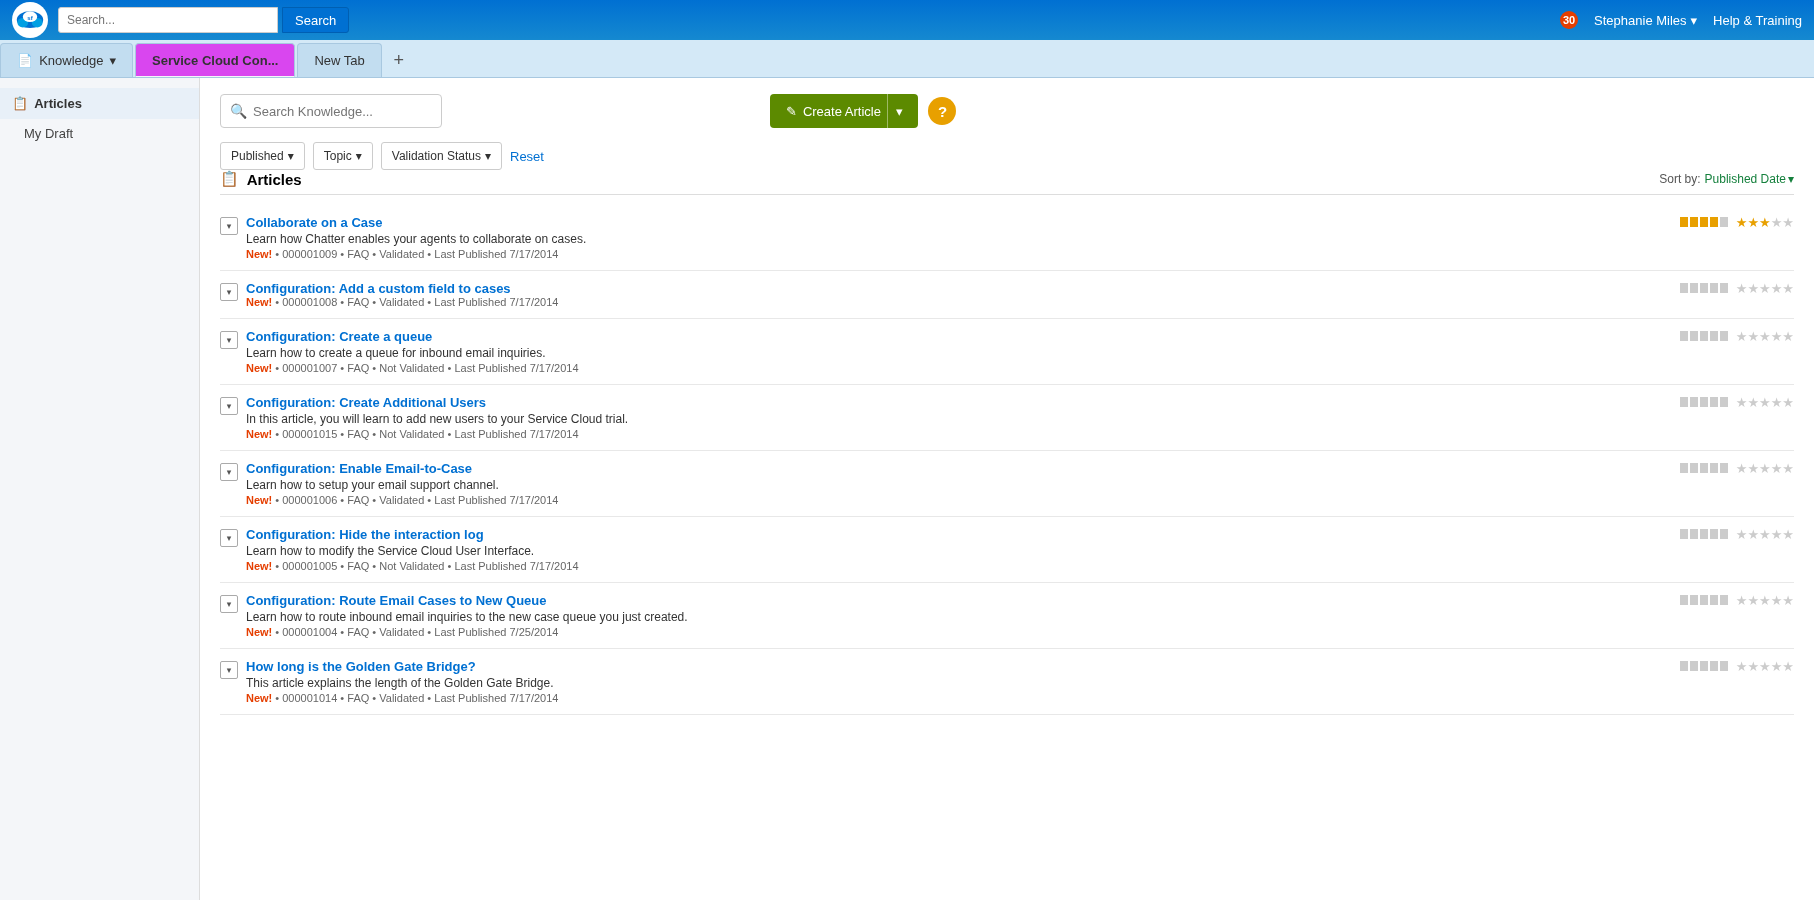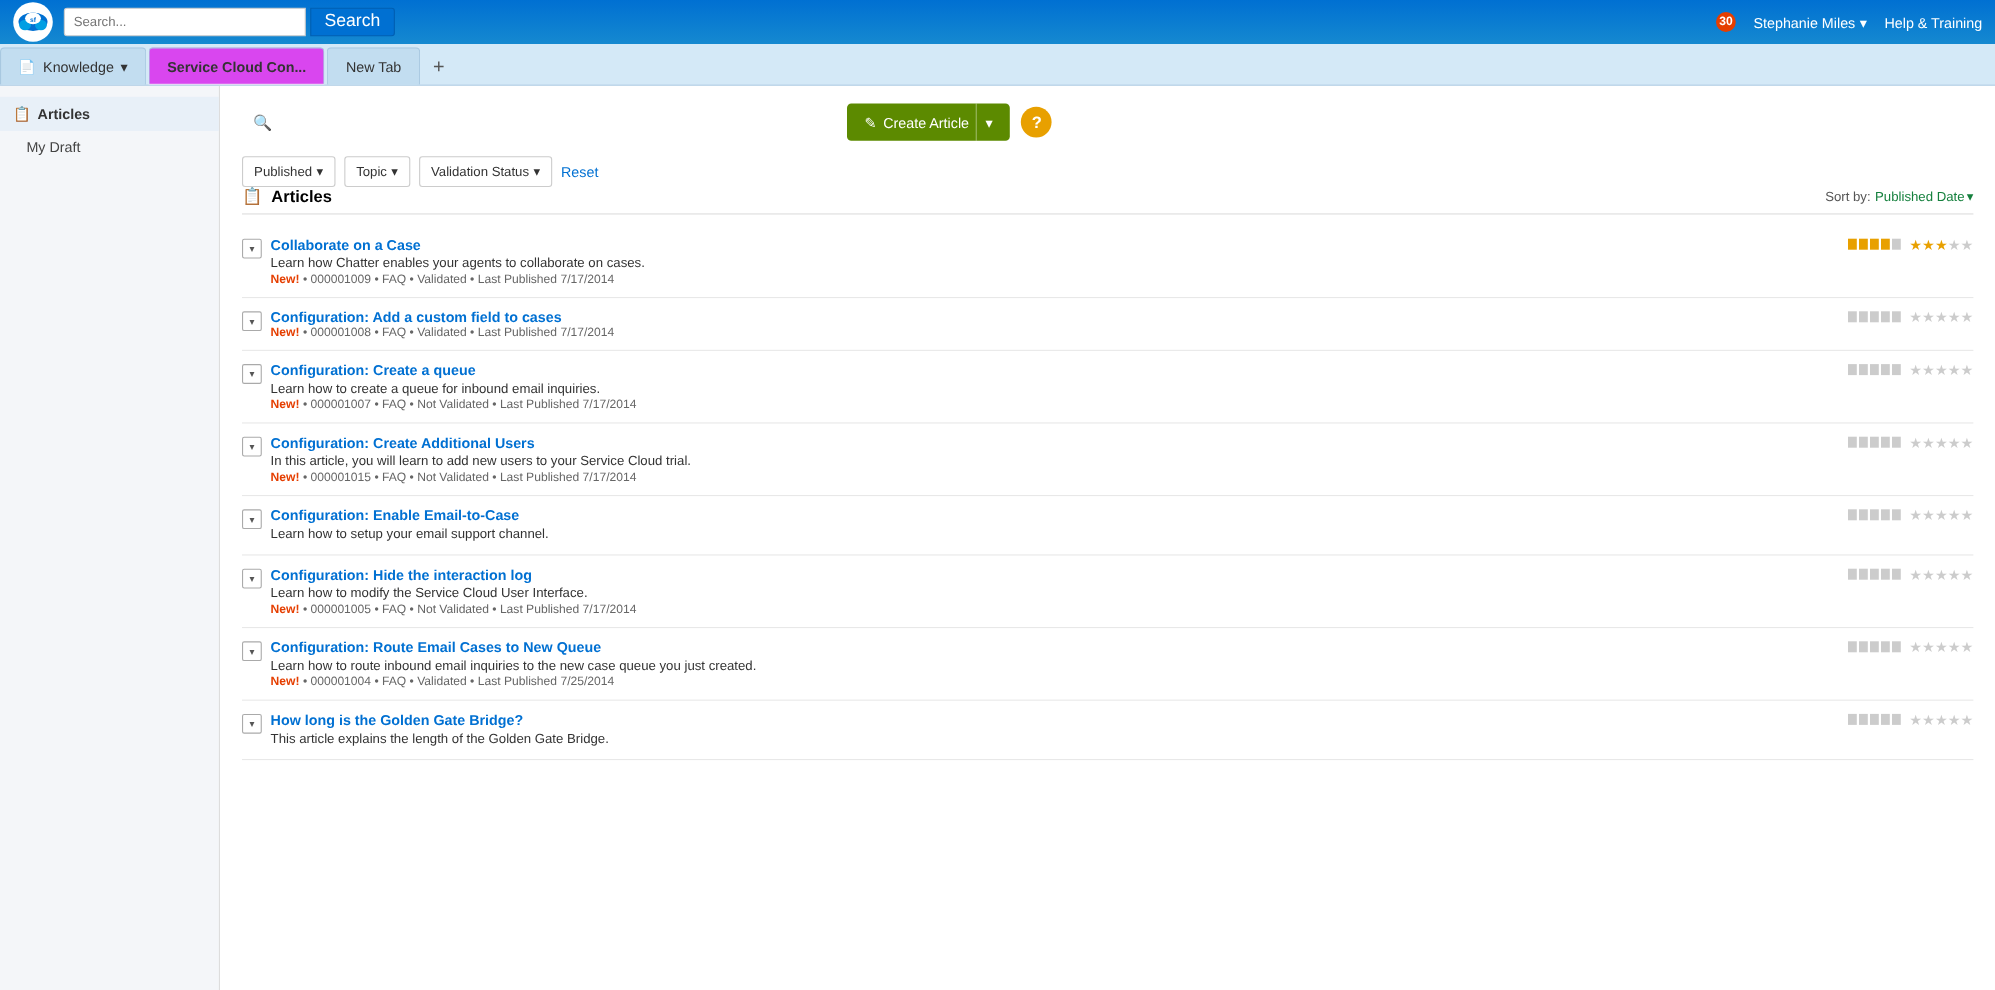--- a/index.html
+++ b/index.html
@@ -28,21 +28,21 @@
     .search-bar input {
       width: 220px; height: 26px;
       border: 1px solid #ccc; border-radius: 3px 0 0 3px;
       padding: 0 8px; font-size: 12px;
       outline: none;
     }
     .search-bar button {
       height: 26px; padding: 0 12px;
       background: #0070d2; color: white;
       border: 1px solid #005fb2; border-radius: 0 3px 3px 0;
-      font-size: 16px; cursor: pointer;
+      font-size: 13px; cursor: pointer;
     }
     .top-nav-right { display: flex; align-items: center; gap: 16px; color: white; font-size: 13px; }
     .top-nav-right .user-name { color: white; cursor: pointer; display: flex; align-items: center; gap: 4px; }
     .top-nav-right .help-training { color: white; cursor: pointer; }
     .top-nav-right .badge {
       background: #e53e00; color: white; border-radius: 50%;
       width: 18px; height: 18px; display: flex; align-items: center; justify-content: center;
       font-size: 11px; font-weight: bold;
     }
 
@@ -228,20 +228,21 @@
       <span>Articles</span>
     </div>
     <div class="sidebar-item">My Draft</div>
   </div>
 
   <div class="content">
 
     <div class="content-search-row">
       <div class="search-wrapper">
         <span class="search-icon">🔍</span>
+        <input class="content-search" type="text" placeholder="Search Knowledge..." style="">
       </div>
       <button class="create-article-btn">
         <span>✎</span>
         <span>Create Article</span>
         <span class="dropdown-arrow">▾</span>
       </button>
       <div class="help-circle">?</div>
     </div>
 
     <div class="filter-row">
@@ -341,20 +342,24 @@
       <div><div class="b" style="width:8px;height:10px;background:#ccc;display:inline-block;margin-right:2px;"></div><div class="b" style="width:8px;height:10px;background:#ccc;display:inline-block;margin-right:2px;"></div><div class="b" style="width:8px;height:10px;background:#ccc;display:inline-block;margin-right:2px;"></div><div class="b" style="width:8px;height:10px;background:#ccc;display:inline-block;margin-right:2px;"></div><div class="b" style="width:8px;height:10px;background:#ccc;display:inline-block;margin-right:2px;"></div></div>
       <div><span class="s" style="font-size:13px;color:#ccc;">★</span><span class="s" style="font-size:13px;color:#ccc;">★</span><span class="s" style="font-size:13px;color:#ccc;">★</span><span class="s" style="font-size:13px;color:#ccc;">★</span><span class="s" style="font-size:13px;color:#ccc;">★</span></div>
     </div>
   </div>
         <div class="article-item">
     <div class="article-left">
       <button class="article-expand">▾</button>
       <div class="article-content">
         <a class="article-title" href="#">Configuration: Enable Email-to-Case</a>
         <div class="article-desc">Learn how to setup your email support channel.</div>
+        <div class="article-meta">
+          <span class="new-badge">New!</span>
+          <span> • 000001006 • FAQ • Validated • Last Published 7/17/2014</span>
+        </div>
       </div>
     </div>
     <div class="article-right rating-group">
       <div><div class="b" style="width:8px;height:10px;background:#ccc;display:inline-block;margin-right:2px;"></div><div class="b" style="width:8px;height:10px;background:#ccc;display:inline-block;margin-right:2px;"></div><div class="b" style="width:8px;height:10px;background:#ccc;display:inline-block;margin-right:2px;"></div><div class="b" style="width:8px;height:10px;background:#ccc;display:inline-block;margin-right:2px;"></div><div class="b" style="width:8px;height:10px;background:#ccc;display:inline-block;margin-right:2px;"></div></div>
       <div><span class="s" style="font-size:13px;color:#ccc;">★</span><span class="s" style="font-size:13px;color:#ccc;">★</span><span class="s" style="font-size:13px;color:#ccc;">★</span><span class="s" style="font-size:13px;color:#ccc;">★</span><span class="s" style="font-size:13px;color:#ccc;">★</span></div>
     </div>
   </div>
         <div class="article-item">
     <div class="article-left">
       <button class="article-expand">▾</button>
@@ -388,20 +393,24 @@
       <div><div class="b" style="width:8px;height:10px;background:#ccc;display:inline-block;margin-right:2px;"></div><div class="b" style="width:8px;height:10px;background:#ccc;display:inline-block;margin-right:2px;"></div><div class="b" style="width:8px;height:10px;background:#ccc;display:inline-block;margin-right:2px;"></div><div class="b" style="width:8px;height:10px;background:#ccc;display:inline-block;margin-right:2px;"></div><div class="b" style="width:8px;height:10px;background:#ccc;display:inline-block;margin-right:2px;"></div></div>
       <div><span class="s" style="font-size:13px;color:#ccc;">★</span><span class="s" style="font-size:13px;color:#ccc;">★</span><span class="s" style="font-size:13px;color:#ccc;">★</span><span class="s" style="font-size:13px;color:#ccc;">★</span><span class="s" style="font-size:13px;color:#ccc;">★</span></div>
     </div>
   </div>
         <div class="article-item">
     <div class="article-left">
       <button class="article-expand">▾</button>
       <div class="article-content">
         <a class="article-title" href="#">How long is the Golden Gate Bridge?</a>
         <div class="article-desc">This article explains the length of the Golden Gate Bridge.</div>
+        <div class="article-meta">
+          <span class="new-badge">New!</span>
+          <span> • 000001014 • FAQ • Validated • Last Published 7/17/2014</span>
+        </div>
       </div>
     </div>
     <div class="article-right rating-group">
       <div><div class="b" style="width:8px;height:10px;background:#ccc;display:inline-block;margin-right:2px;"></div><div class="b" style="width:8px;height:10px;background:#ccc;display:inline-block;margin-right:2px;"></div><div class="b" style="width:8px;height:10px;background:#ccc;display:inline-block;margin-right:2px;"></div><div class="b" style="width:8px;height:10px;background:#ccc;display:inline-block;margin-right:2px;"></div><div class="b" style="width:8px;height:10px;background:#ccc;display:inline-block;margin-right:2px;"></div></div>
       <div><span class="s" style="font-size:13px;color:#ccc;">★</span><span class="s" style="font-size:13px;color:#ccc;">★</span><span class="s" style="font-size:13px;color:#ccc;">★</span><span class="s" style="font-size:13px;color:#ccc;">★</span><span class="s" style="font-size:13px;color:#ccc;">★</span></div>
     </div>
   </div>
       </div>
 
   </div>

